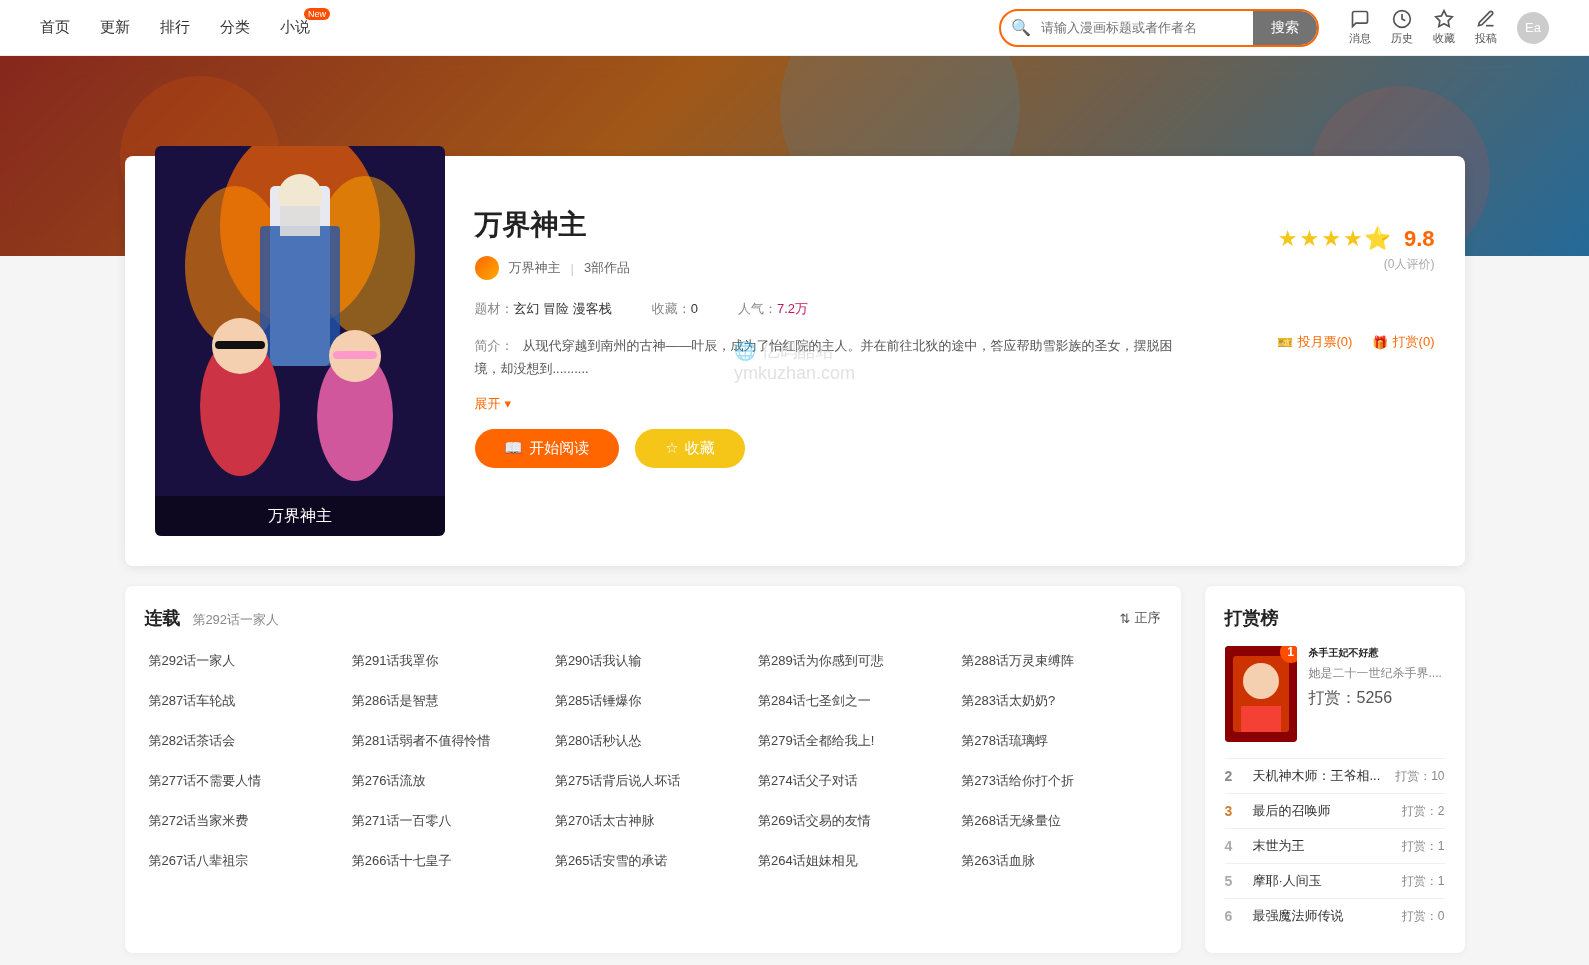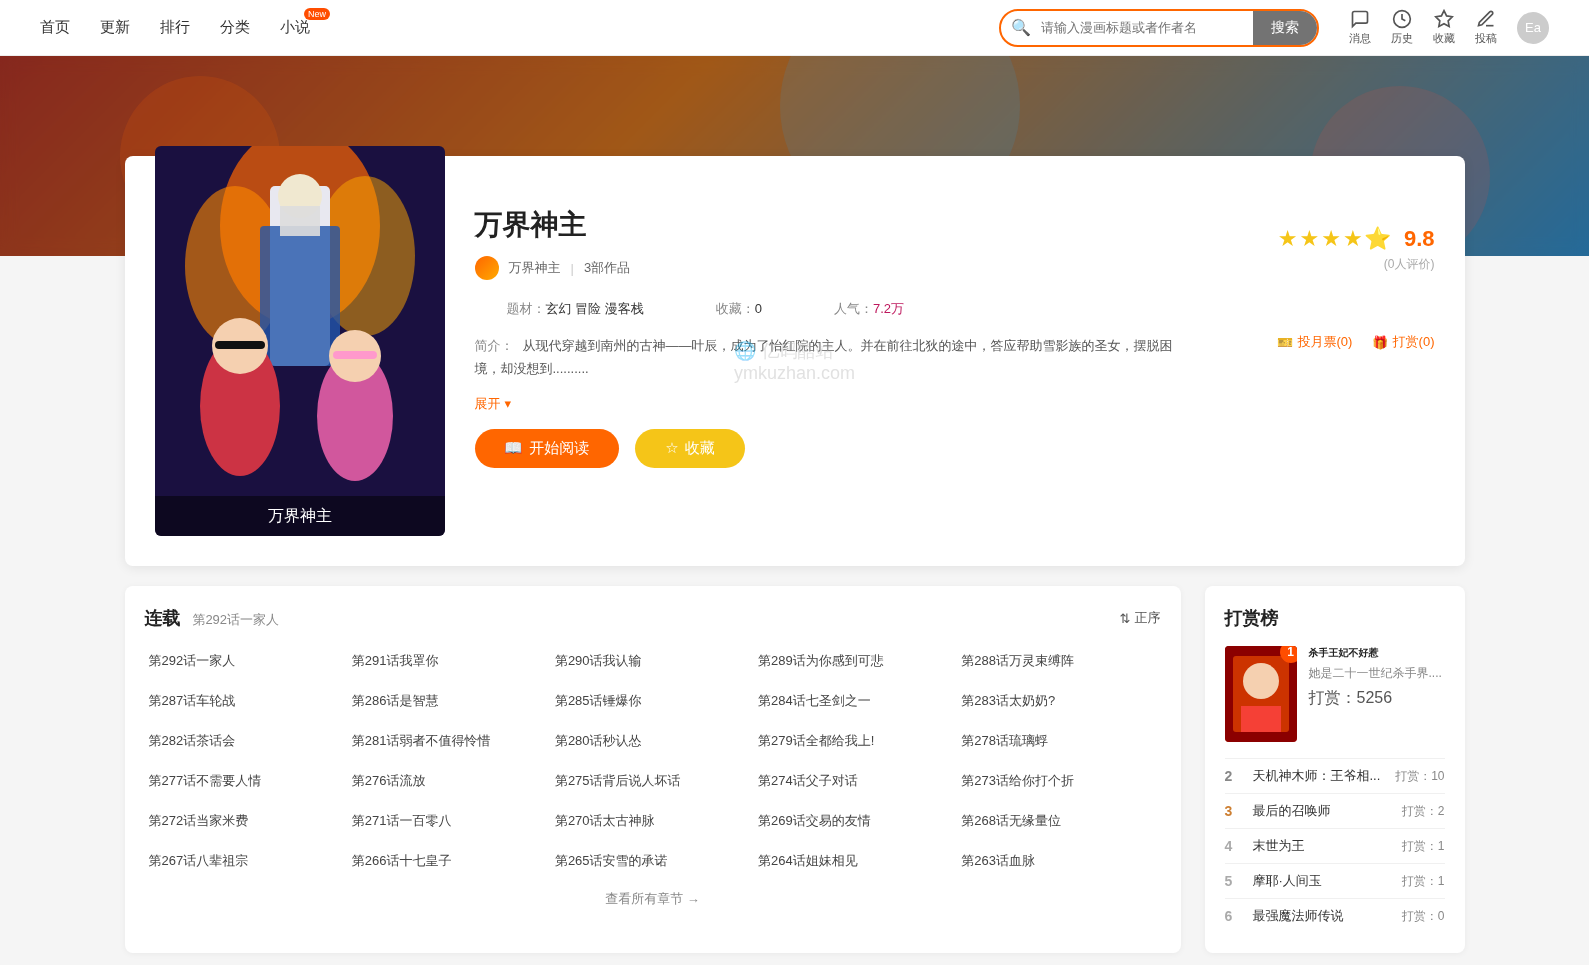--- a/index.html
+++ b/index.html
@@ -172,21 +172,21 @@
     }
     .divider-v { color: #ccc; }
     .tags-row {
       display: flex;
       align-items: center;
       gap: 20px;
       margin-bottom: 16px;
       font-size: 13px;
       color: #555;
     }
-    .tag-label { color: #888; margin-left: 32px; }
+    .tag-label { color: #888; }
     .tag-value { color: #333; }
     .tag-highlight { color: #be185d; font-weight: 400; }
     .desc-row {
       font-size: 13px;
       color: #555;
       line-height: 1.8;
       margin-bottom: 14px;
       max-width: 700px;
     }
     .desc-label { color: #888; margin-right: 9px; }
@@ -615,23 +615,20 @@
           <div class="chapter-item">第271话一百零八</div>
           <div class="chapter-item">第270话太古神脉</div>
           <div class="chapter-item">第269话交易的友情</div>
           <div class="chapter-item">第268话无缘量位</div>
           <div class="chapter-item">第267话八辈祖宗</div>
           <div class="chapter-item">第266话十七皇子</div>
           <div class="chapter-item">第265话安雪的承诺</div>
           <div class="chapter-item">第264话姐妹相见</div>
           <div class="chapter-item">第263话血脉</div>
         </div>
-      <div class="show-more">
-        <span>查看所有章节 →</span>
-      </div>
     </div>
 
     <div class="ranking-section">
       <div class="ranking-title">打赏榜</div>
 
       <div class="rank-top">
         <div class="rank-cover">
           <svg width="72" height="96" viewBox="0 0 72 96">
             <rect width="72" height="96" fill="#8B0000"></rect>
             <rect x="8" y="10" width="56" height="76" fill="#cc3300" rx="3"></rect>

